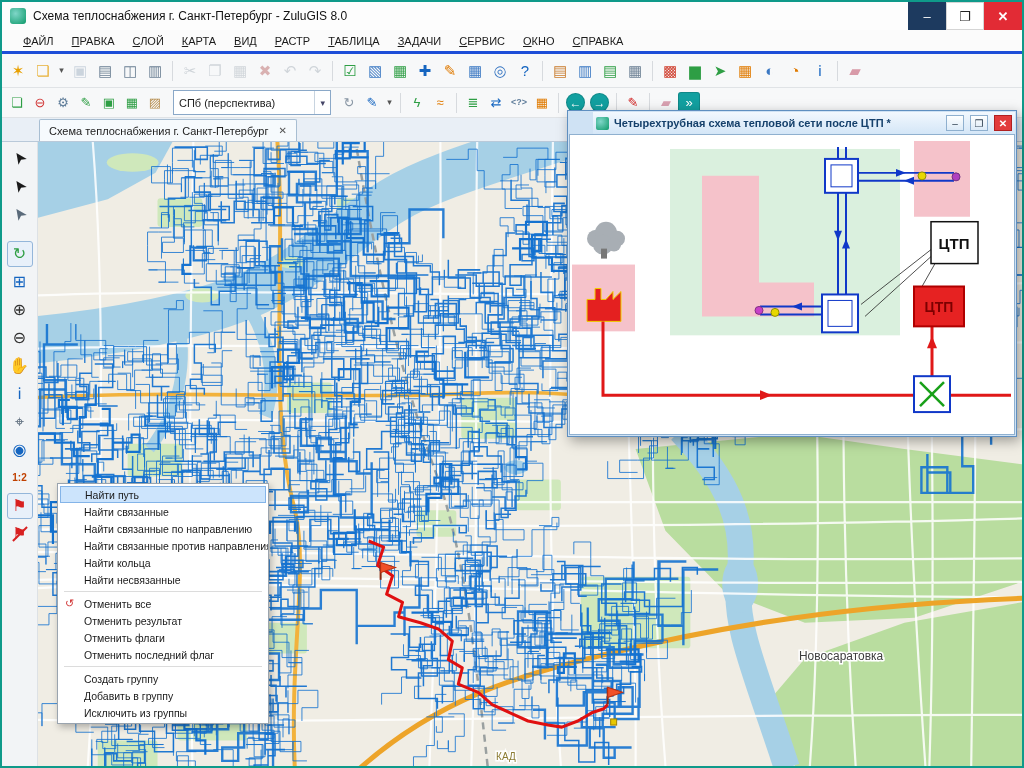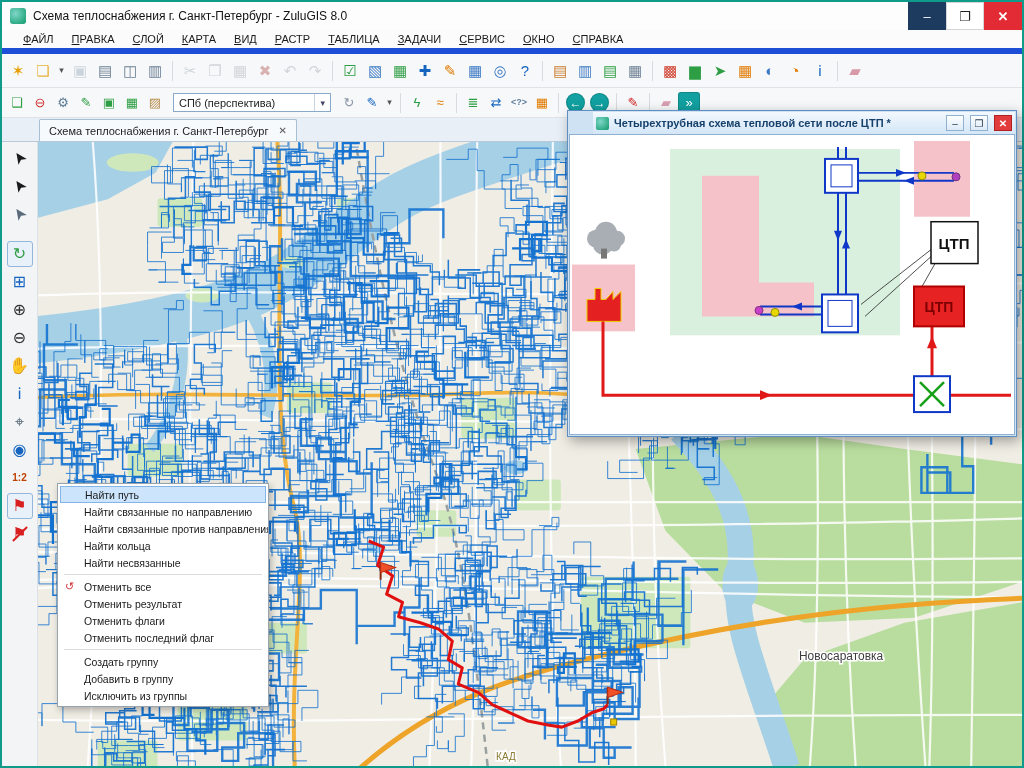--- a/index.html
+++ b/index.html
@@ -11,21 +11,21 @@
   .titlebar{height:28px;display:flex;align-items:center;background:#fdfdfd;flex:0 0 auto;}
   .app-icon{width:16px;height:16px;margin:0 7px 0 8px;border-radius:3px;background:radial-gradient(circle at 35% 35%,#7fd6c8,#0e9a6a);}
   .title-text{font-size:12px;color:#111;}
   .win-controls{margin-left:auto;display:flex;height:100%;}
   .win-btn{width:38px;height:100%;display:flex;align-items:center;justify-content:center;font-size:13px;}
   .win-min{background:#1d3a5f;color:#fff;}
   .win-max{background:#fff;color:#222;border:1px solid #d5d5d5;}
   .win-close{background:#e22b35;color:#fff;font-weight:bold;}
 
   
-  .menubar{height:24px;display:flex;align-items:center;background:#fbfbfb;border-bottom:6px solid #1d4ed8;padding-left:12px;flex:0 0 auto;}
+  .menubar{height:24px;display:flex;align-items:center;background:#fbfbfb;border-bottom:3px solid #1d4ed8;padding-left:12px;flex:0 0 auto;}
   .menu-item{display:inline-block;font-size:11px;color:#1a1a1a;padding:4px 9px;}
   .menu-item::first-letter{text-decoration:underline;}
 
   
   .toolbar{display:flex;align-items:center;background:#f7f8f9;border-bottom:1px solid #e0e3e6;padding:0 4px;gap:1px;flex:0 0 auto;}
   .tb1{height:34px;}
   .tb2{height:30px;}
   .tbtn{position:relative;width:24px;height:24px;display:flex;align-items:center;justify-content:center;border-radius:3px;}
   .tbtn .gl{font-size:15px;line-height:1;}
   .tb2 .tbtn{width:22px;height:22px;}
@@ -34,21 +34,21 @@
   .tbtn.narrow{width:11px;}
   .tbtn.narrow .gl{font-size:9px;}
   .tbtn.wide{width:auto;padding:0 3px;}
   .tbtn.wide .gl{font-size:9px;font-weight:bold;}
   .tbtn.round{border-radius:50%;width:19px;height:19px;margin:0 2px;}
   .tbtn.round .gl{font-size:12px;font-weight:bold;}
   .tbtn.bgfill{box-shadow:inset 0 0 0 1px rgba(0,0,0,.15);}
   .tbtn.act{background:#e8f0fa;border:1px solid #94b6da;}
   .tbtn .slashline{position:absolute;width:20px;height:2px;background:#d82020;transform:rotate(-45deg);}
   .tsep{width:1px;height:20px;background:#d7dade;margin:0 4px;align-self:center;}
-  .combo{display:flex;align-items:center;height:19px;background:#fff;border:1px solid #8aa8c8;margin:0 6px;width:158px;padding:0 5px;font-size:11px;color:#222;}
+  .combo{display:flex;align-items:center;height:25px;background:#fff;border:1px solid #8aa8c8;margin:0 6px;width:158px;padding:0 5px;font-size:11px;color:#222;}
   .combo .arrow{margin-left:auto;color:#446;font-size:9px;border-left:1px solid #c8d4e0;padding-left:5px;height:100%;display:flex;align-items:center;}
 
   
   .tabbar{height:24px;display:flex;align-items:flex-end;background:#e9eff6;border-bottom:1px solid #b9c9d9;padding-left:37px;flex:0 0 auto;}
   .tab{display:flex;align-items:center;gap:10px;height:22px;padding:0 9px;background:#f6fafd;border:1px solid #a8bed2;border-bottom:none;font-size:11px;color:#222;border-radius:2px 2px 0 0;}
   .tab-close{font-size:10px;color:#555;}
 
   
   .content{flex:1;display:flex;min-height:0;}
   .sidebar{width:36px;background:#f2f4f6;border-right:1px solid #dde1e5;display:flex;flex-direction:column;align-items:center;padding-top:3px;gap:2px;flex:0 0 auto;}
@@ -403,20 +403,23 @@
           <text x="460" y="604" font-size="10" fill="#8a7a30" stroke="#ffffff" stroke-width="3" paint-order="stroke" font-family="Liberation Sans, sans-serif">КАД</text>
         </svg>
     </div>
   </div>
 
   <div class="context-menu" id="context-menu">
       <div class="cm-item hl">
         <span>Найти путь</span>
       </div>
       <div class="cm-item">
+        <span>Найти связанные</span>
+      </div>
+      <div class="cm-item">
         <span>Найти связанные по направлению</span>
       </div>
       <div class="cm-item">
         <span>Найти связанные против направления</span>
       </div>
       <div class="cm-item">
         <span>Найти кольца</span>
       </div>
       <div class="cm-item">
         <span>Найти несвязанные</span>

